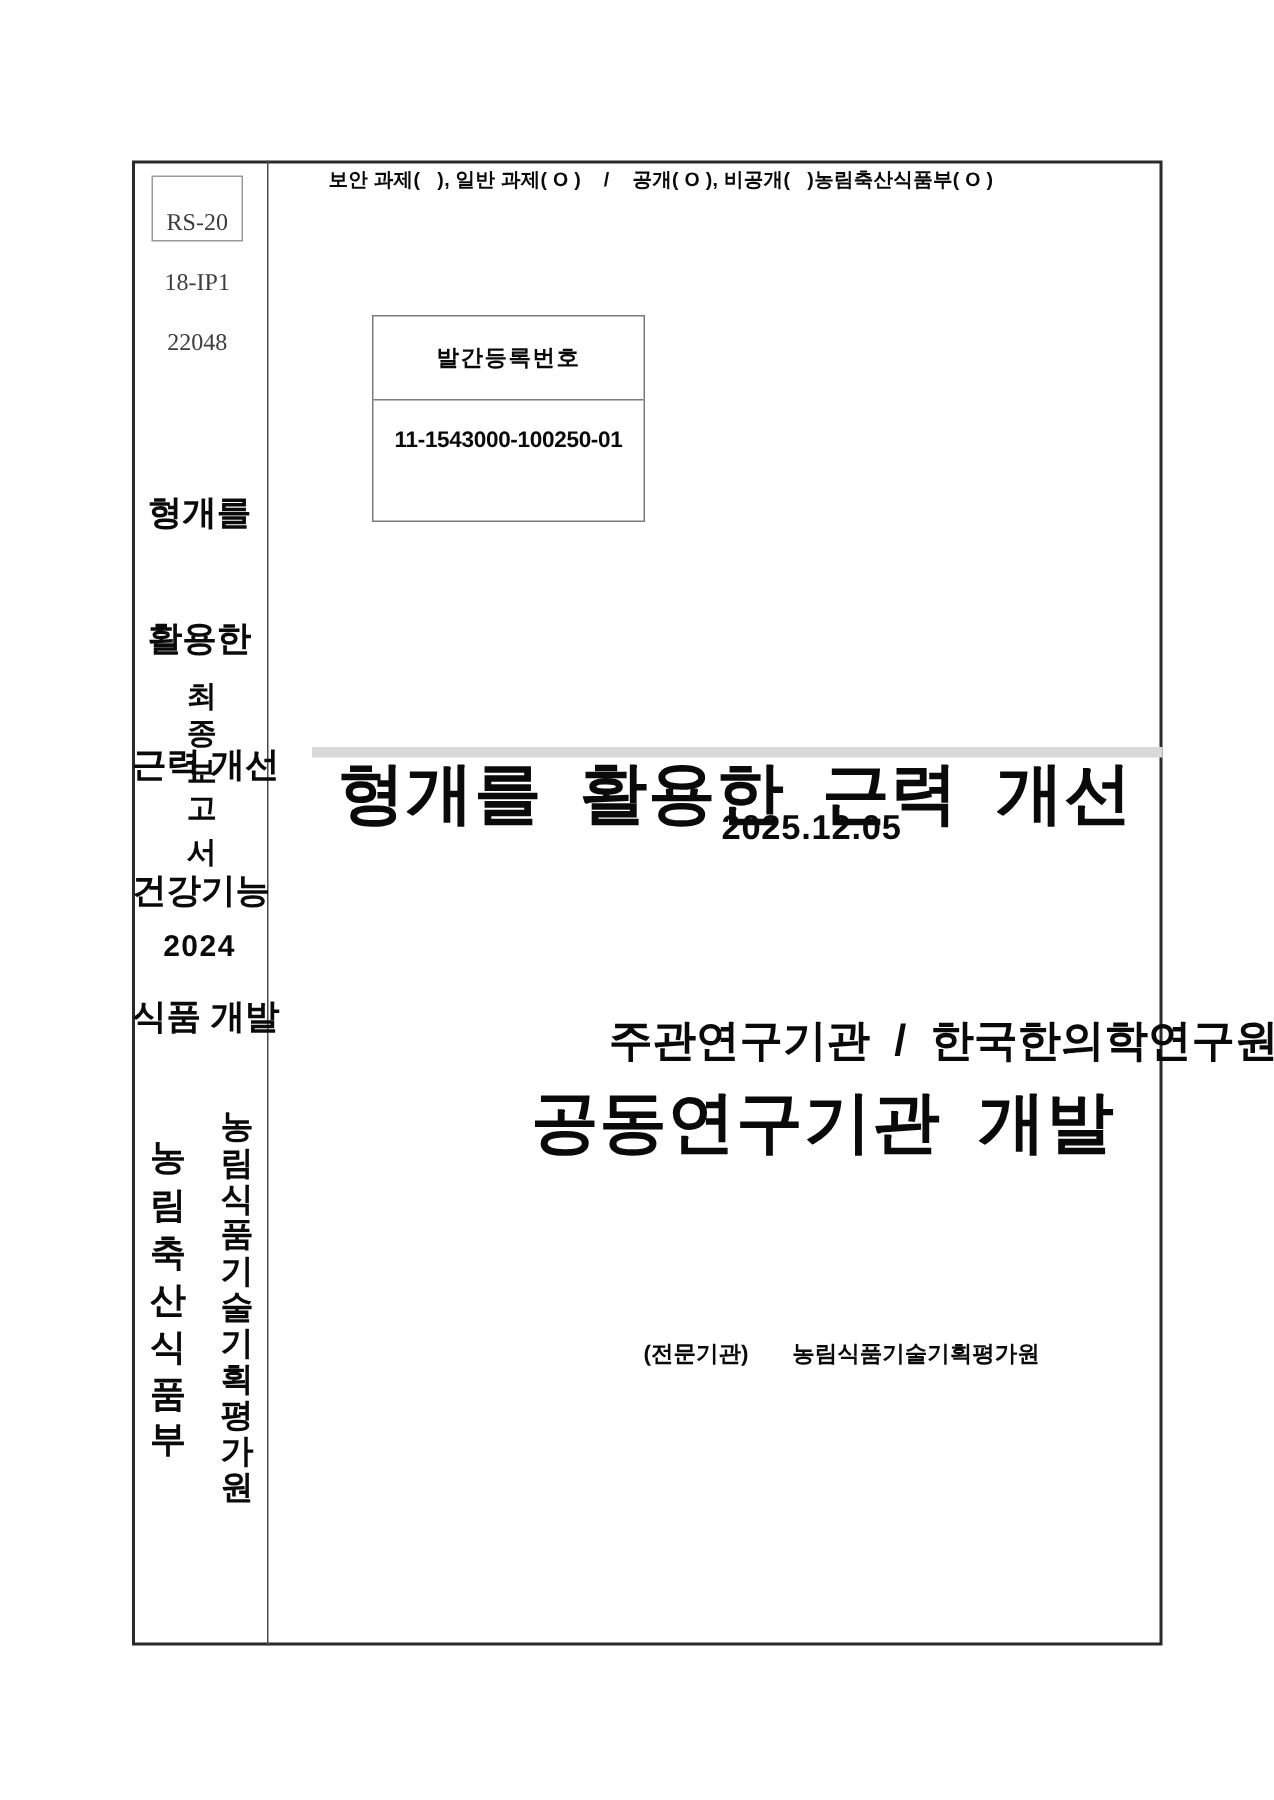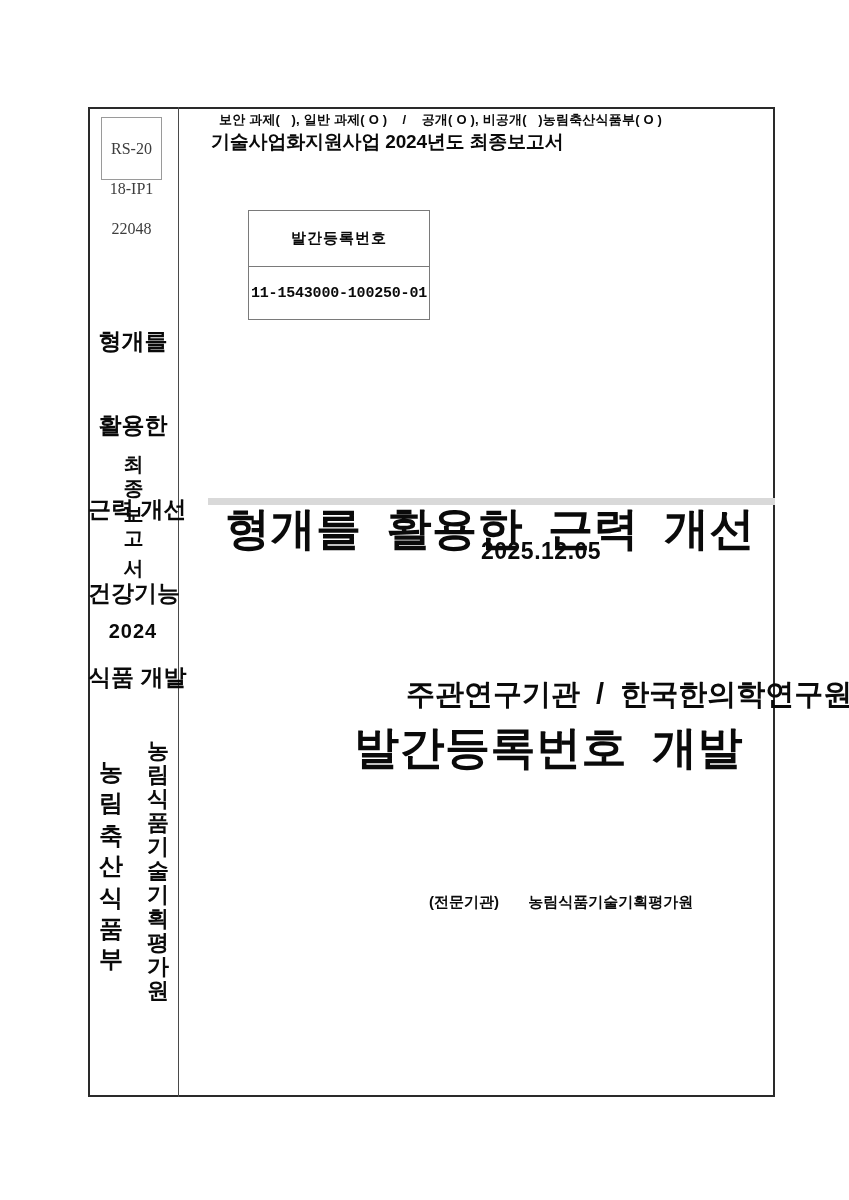--- a/index.html
+++ b/index.html
@@ -23,21 +23,21 @@
   .v-divider {
     position: absolute;
     left: 178px; top: 107px;
     width: 1px; height: 990px;
     background: #4a4a4a;
   }
   
   .rs-box {
     position: absolute;
     left: 101px; top: 117px;
-    width: 61px; height: 63px;
+    width: 61px; height: 44px;
     border: 1px solid #9a9a9a;
     font-family: "Liberation Serif", "DejaVu Serif", serif;
     font-size: 16px;
     line-height: 20px;
     text-align: center;
     color: #3d3d3d;
     padding-top: 1px;
     white-space: pre-line;
   }
   .rs-line { line-height: 20px; }
@@ -55,23 +55,22 @@
     left: 211px; top: 129px;
     font-size: 19px;
     font-weight: bold;
     letter-spacing: -0.2px;
     white-space: pre;
   }
   
   .pub-box {
     position: absolute;
     left: 248px; top: 210px;
-    width: 182px; height: 110px;
+    width: 182px; height: 138px;
     border: 1px solid #7a7a7a;
-    font-family: Liberation Mono, monospace;
   }
   .pub-box .pub-label {
     height: 56px;
     border-bottom: 1px solid #7a7a7a;
     display: flex; align-items: center; justify-content: center;
     font-size: 15px; font-weight: bold; letter-spacing: 1px;
   }
   .pub-box .pub-number {
     height: 52px;
     display: flex; align-items: center; justify-content: center;
@@ -183,30 +182,29 @@
   <div class="border-box"></div>
   <div class="v-divider"></div>
 
   <div class="rs-box">
     <div class="rs-line">RS-20</div>
     <div class="rs-line">18-IP1</div>
     <div class="rs-line">22048</div>
   </div>
 
   <div class="security-line">보안 과제(   ), 일반 과제( O )    /    공개( O ), 비공개(   )농림축산식품부( O )</div>
-  <div class="program-line">기술사업화지원사업 2024년도 최종보고서</div>
 
   <div class="pub-box">
     <div class="pub-label">발간등록번호</div>
     <div class="pub-number">11-1543000-100250-01</div>
   </div>
 
   <div class="main-title">
     <div class="t-line1">형개를 활용한 근력 개선</div>
-    <div class="t-line2">발간등록번호 개발</div>
+    <div class="t-line2">공동연구기관 개발</div>
   </div>
   <div class="title-rule"></div>
 
   <div class="date-line">2025.12.05</div>
 
   <div class="orgs">
     <div>주관연구기관  /  한국한의학연구원</div>
   </div>
 
   <div class="agency-line">(전문기관)       농림식품기술기획평가원</div>

